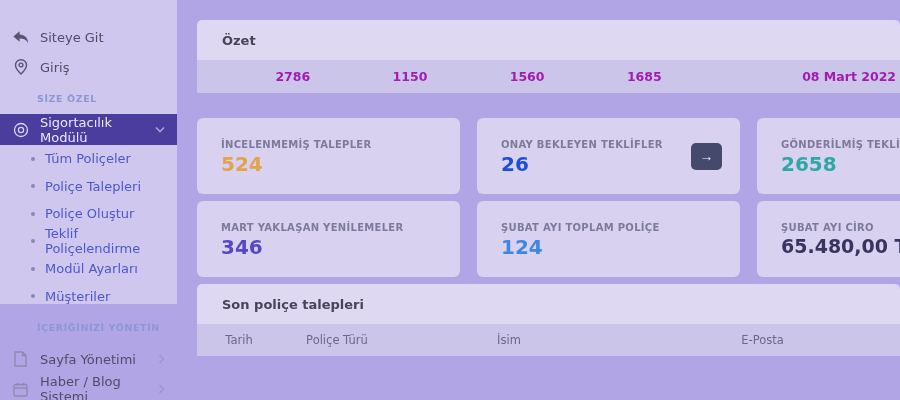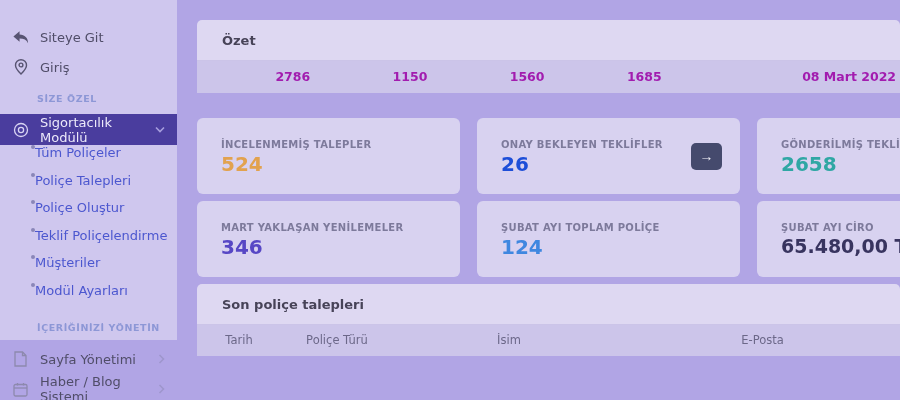--- a/index.html
+++ b/index.html
@@ -4,39 +4,39 @@
 <style>
   * { margin:0; padding:0; box-sizing:border-box; }
   html,body { width:900px; height:400px; overflow:hidden; }
   body {
     display:flex;
     font-family:"DejaVu Sans","Liberation Sans",sans-serif;
     background:#b1a5e5;
   }
 
   
-  .sidebar { width:177px; min-width:177px; height:340px; background:#cfc7ee; padding-top:22px; }
+  .sidebar { width:177px; min-width:177px; height:304px; background:#cfc7ee; padding-top:22px; }
   .nav-item {
     height:30px; display:flex; align-items:center; gap:11px;
     padding:0 12px; color:#504d68; font-size:13px; cursor:pointer;
   }
   .nav-ico { width:17px; height:17px; display:flex; align-items:center; justify-content:center; color:#585472; flex:none; }
   .nav-ico.faded { color:#8d89ad; }
   .nav-item .chev { margin-left:auto; color:#9e96cc; display:flex; }
   .section-label {
     height:32px; display:flex; align-items:center; padding-left:37px;
     font-size:9.5px; font-weight:bold; letter-spacing:.6px; color:#8d97d6;
   }
   .section-label.second { height:34px; }
   .nav-item.active { background:#4a3d9e; color:#ece9fa; height:31px; }
   .nav-item.active .nav-ico { color:#d9d4f4; }
   .nav-item.active .chev { color:#a79ede; }
   .submenu { list-style:none; }
   .submenu li {
-    height:27.5px; display:flex; align-items:flex-start; 
+    height:27.5px; display:flex; align-items:center; gap:10px;
     padding-left:31px; font-size:13px; color:#4c57cf; cursor:pointer;
   }
   .bullet { width:4px; height:4px; border-radius:50%; background:#8a86b8; flex:none; }
 
   
   .main { flex:1; padding:20px 0 0 20px; overflow:hidden; }
   .panel { background:#ded8f2; border-radius:5px 5px 0 0; overflow:hidden; }
   .panel-title {
     padding:13px 25px 12px; font-size:13px; font-weight:bold; color:#474358;
     border-bottom:1px solid #cbc4e8;
@@ -125,25 +125,25 @@
     <li>
         <span class="bullet"></span>
         <span>Poliçe Oluştur</span>
       </li>
     <li>
         <span class="bullet"></span>
         <span>Teklif Poliçelendirme</span>
       </li>
     <li>
         <span class="bullet"></span>
+        <span>Modül Ayarları</span>
+      </li>
+    <li>
+        <span class="bullet"></span>
         <span>Müşteriler</span>
-      </li>
-    <li>
-        <span class="bullet"></span>
-        <span>Modül Ayarları</span>
       </li>
   </ul>
 
   <div class="section-label second">İÇERİĞİNİZİ YÖNETİN</div>
 
   <div class="nav-item">
     <span class="nav-ico faded">
       <svg width="13" height="16" viewBox="0 0 13 16" fill="none" stroke="currentColor" stroke-width="1.3">
           <path d="M1 1 H8.5 L12 4.5 V15 H1 Z"></path>
           <path d="M8.5 1 V4.5 H12"></path>

